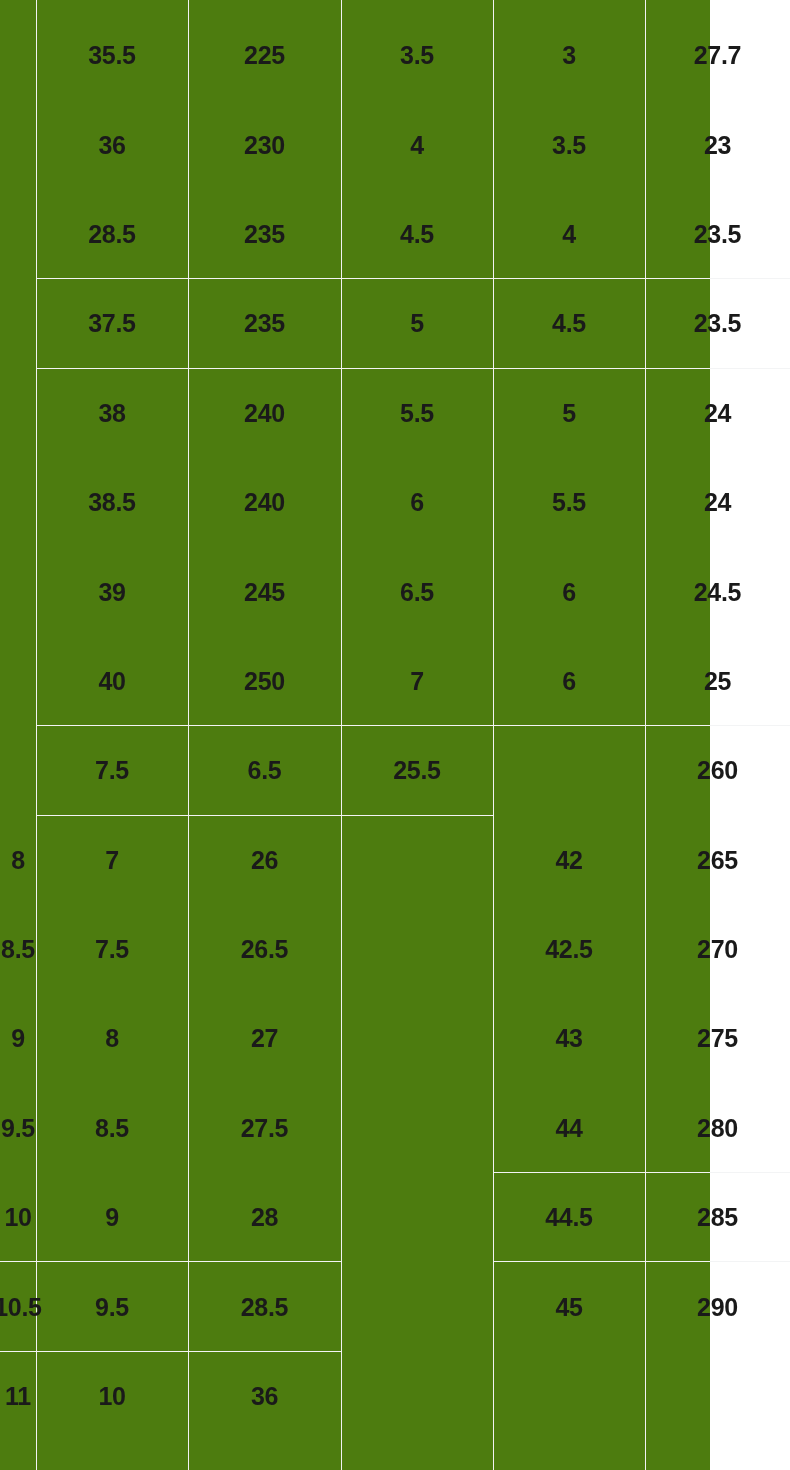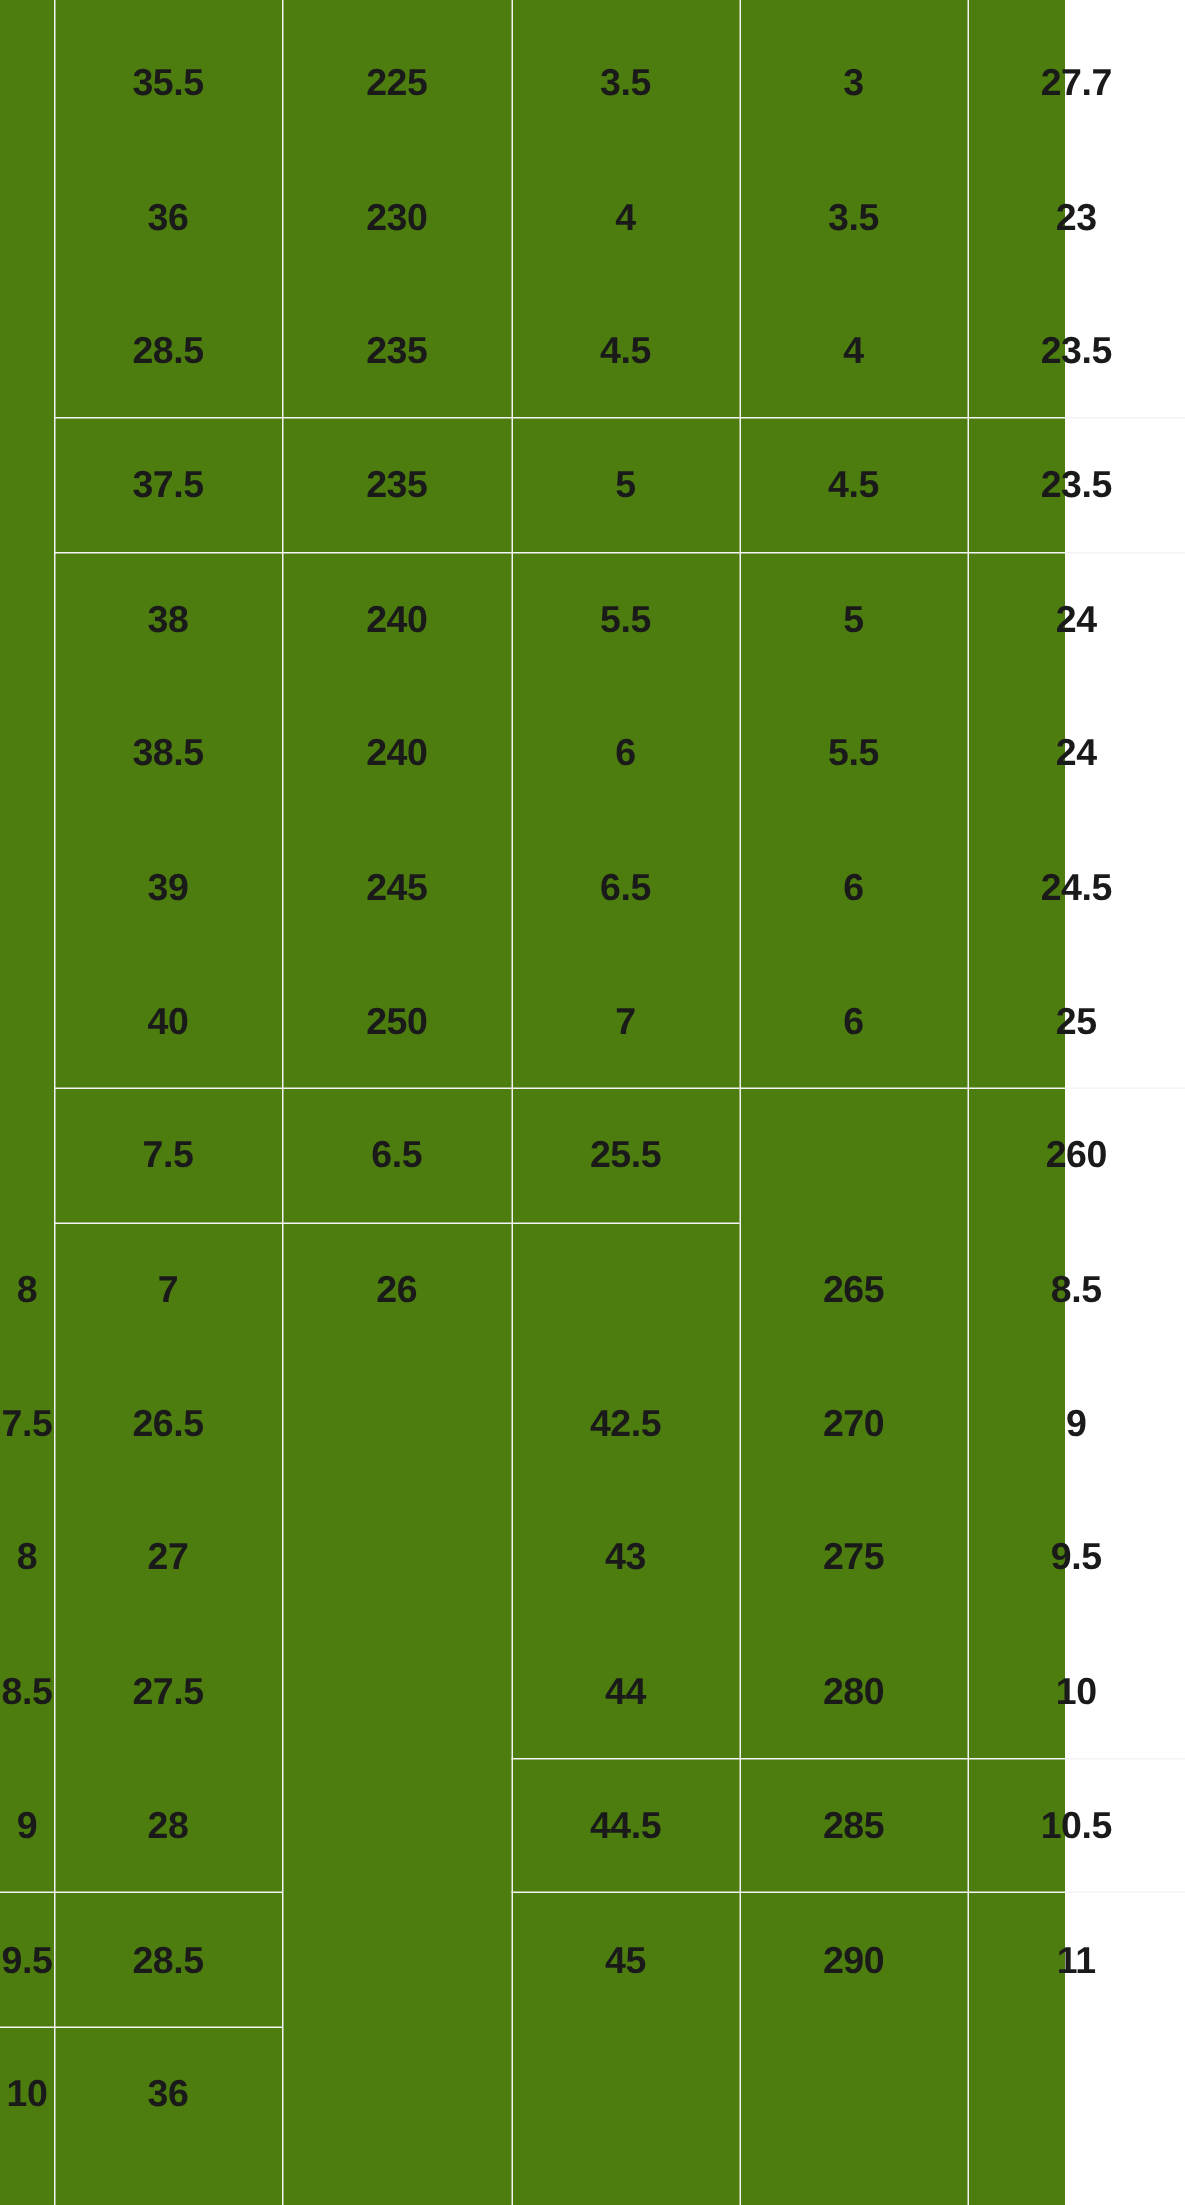--- a/index.html
+++ b/index.html
@@ -137,20 +137,21 @@
       <div class="gutter"></div>
       <div class="cell hr-bottom">7.5</div>
       <div class="cell hr-bottom">6.5</div>
       <div class="cell hr-bottom">25.5</div>
       <div class="gutter"></div>
       <div class="cell">260</div>
       <div class="cell">8</div>
       <div class="cell">7</div>
       <div class="cell">26</div>
       <div class="gutter"></div>
+      <div class="cell">42</div>
       <div class="cell">265</div>
       <div class="cell">8.5</div>
       <div class="cell">7.5</div>
       <div class="cell">26.5</div>
       <div class="gutter"></div>
       <div class="cell">42.5</div>
       <div class="cell">270</div>
       <div class="cell">9</div>
       <div class="cell">8</div>
       <div class="cell">27</div>

